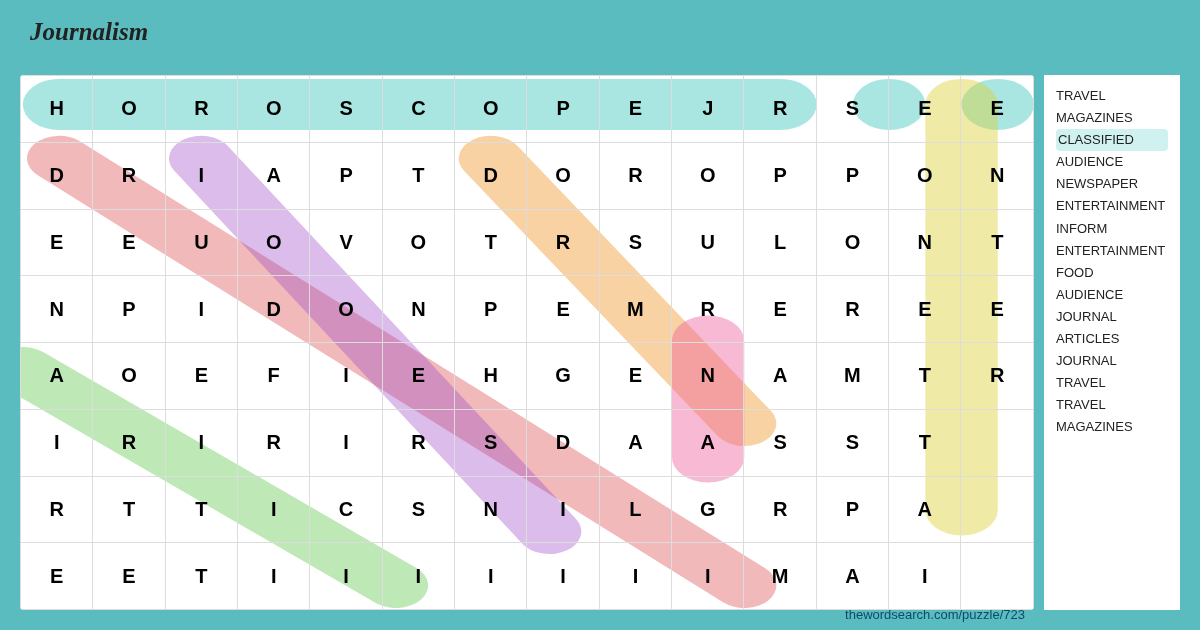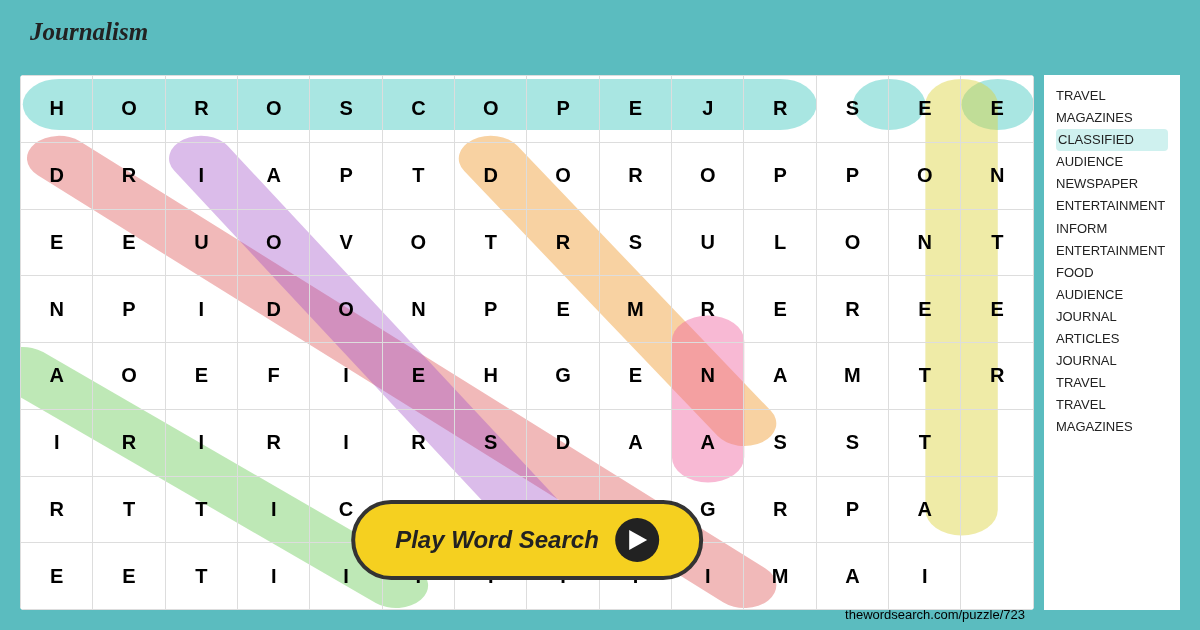--- a/index.html
+++ b/index.html
@@ -113,21 +113,21 @@
       border-width: 10px 0 10px 18px;
       border-color: transparent transparent transparent white;
       margin-left: 3px;
     }
 
     .url-text {
       position: absolute;
       bottom: 8px;
       right: 175px;
       font-size: 13px;
-      color: #000000;
+      color: #0c4a6e;
       font-family: Arial, sans-serif;
     }
 
     
     .grid-svg-overlay {
       position: absolute;
       top: 0; left: 0;
       width: 100%;
       height: 100%;
       z-index: 1;
@@ -293,26 +293,20 @@
         <td>I</td>
         <td>I</td>
         <td>M</td>
         <td>A</td>
         <td>I</td>
         <td></td>
       </tr>
     </tbody>
       </table>
 
-    <div class="play-button-container">
-      <button class="play-button">
-        <span>Play Word Search</span>
-        <div class="play-icon"></div>
-      </button>
-    </div>
   </div>
 
   <div class="word-list-area">
     <div>TRAVEL</div>
     <div>MAGAZINES</div>
     <div style="background:rgba(64,200,190,0.25); border-radius:4px; padding:0 2px;">CLASSIFIED</div>
     <div>AUDIENCE</div>
     <div>NEWSPAPER</div>
     <div>ENTERTAINMENT</div>
     <div>INFORM</div>

